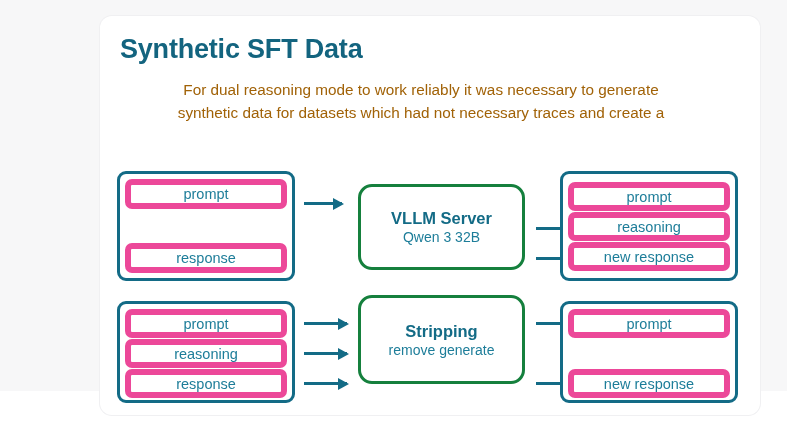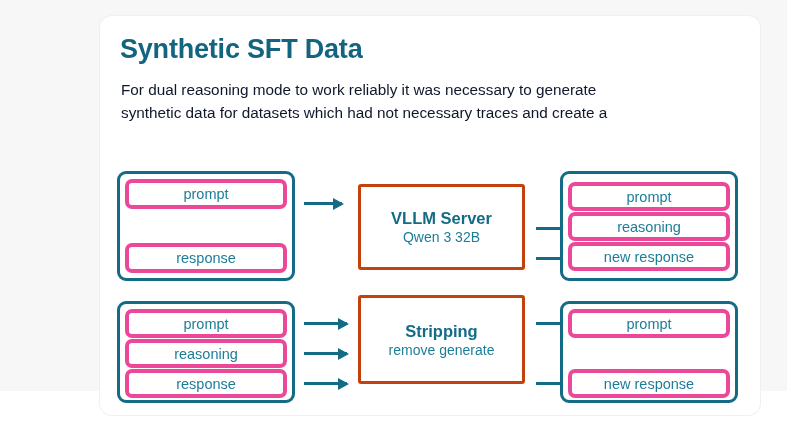--- a/index.html
+++ b/index.html
@@ -12,20 +12,21 @@
     height: 444px;
     overflow: hidden;
     font-family: "Liberation Sans", sans-serif;
   }
 
   #page {
     position: relative;
     width: 787px;
     height: 391px;
     background: #f7f7f8;
+    text-align: center;
   }
 
   
   #card {
     position: absolute;
     left: 100px;
     top: 16px;
     width: 660px;
     height: 399px;
     background: #ffffff;
@@ -45,21 +46,21 @@
     letter-spacing: -0.2px;
     white-space: nowrap;
   }
   .body-text {
     position: absolute;
     left: 21px;
     top: 62px;
     width: 600px;
     font-size: 15.3px;
     line-height: 23px;
-    color: #0f172a;
+    color: #a16207;
   }
   .body-text div { white-space: nowrap; }
 
   
   #diagram {
     position: absolute;
     left: 0;
     top: 0;
     width: 660px;
     height: 399px;
@@ -70,36 +71,36 @@
     position: absolute;
     box-sizing: border-box;
     border: 3px solid #136b86;
     border-radius: 9px;
     background: #ffffff;
   }
 
   .cell {
     position: absolute;
     box-sizing: border-box;
-    border: 4px solid #ec4899;
+    border: 6px solid #ec4899;
     border-radius: 7px;
     background: #ffffff;
     color: #1d7d99;
     font-size: 14.5px;
     display: flex;
     align-items: center;
     justify-content: center;
     white-space: nowrap;
   }
 
   .proc {
     position: absolute;
     box-sizing: border-box;
-    border: 3px solid #c2410c;
-    border-radius: 3px;
+    border: 3px solid #15803d;
+    border-radius: 14px;
     background: #ffffff;
     display: flex;
     flex-direction: column;
     align-items: center;
     justify-content: center;
   }
   .proc .p-title {
     font-size: 16.5px;
     font-weight: bold;
     color: #136b86;

